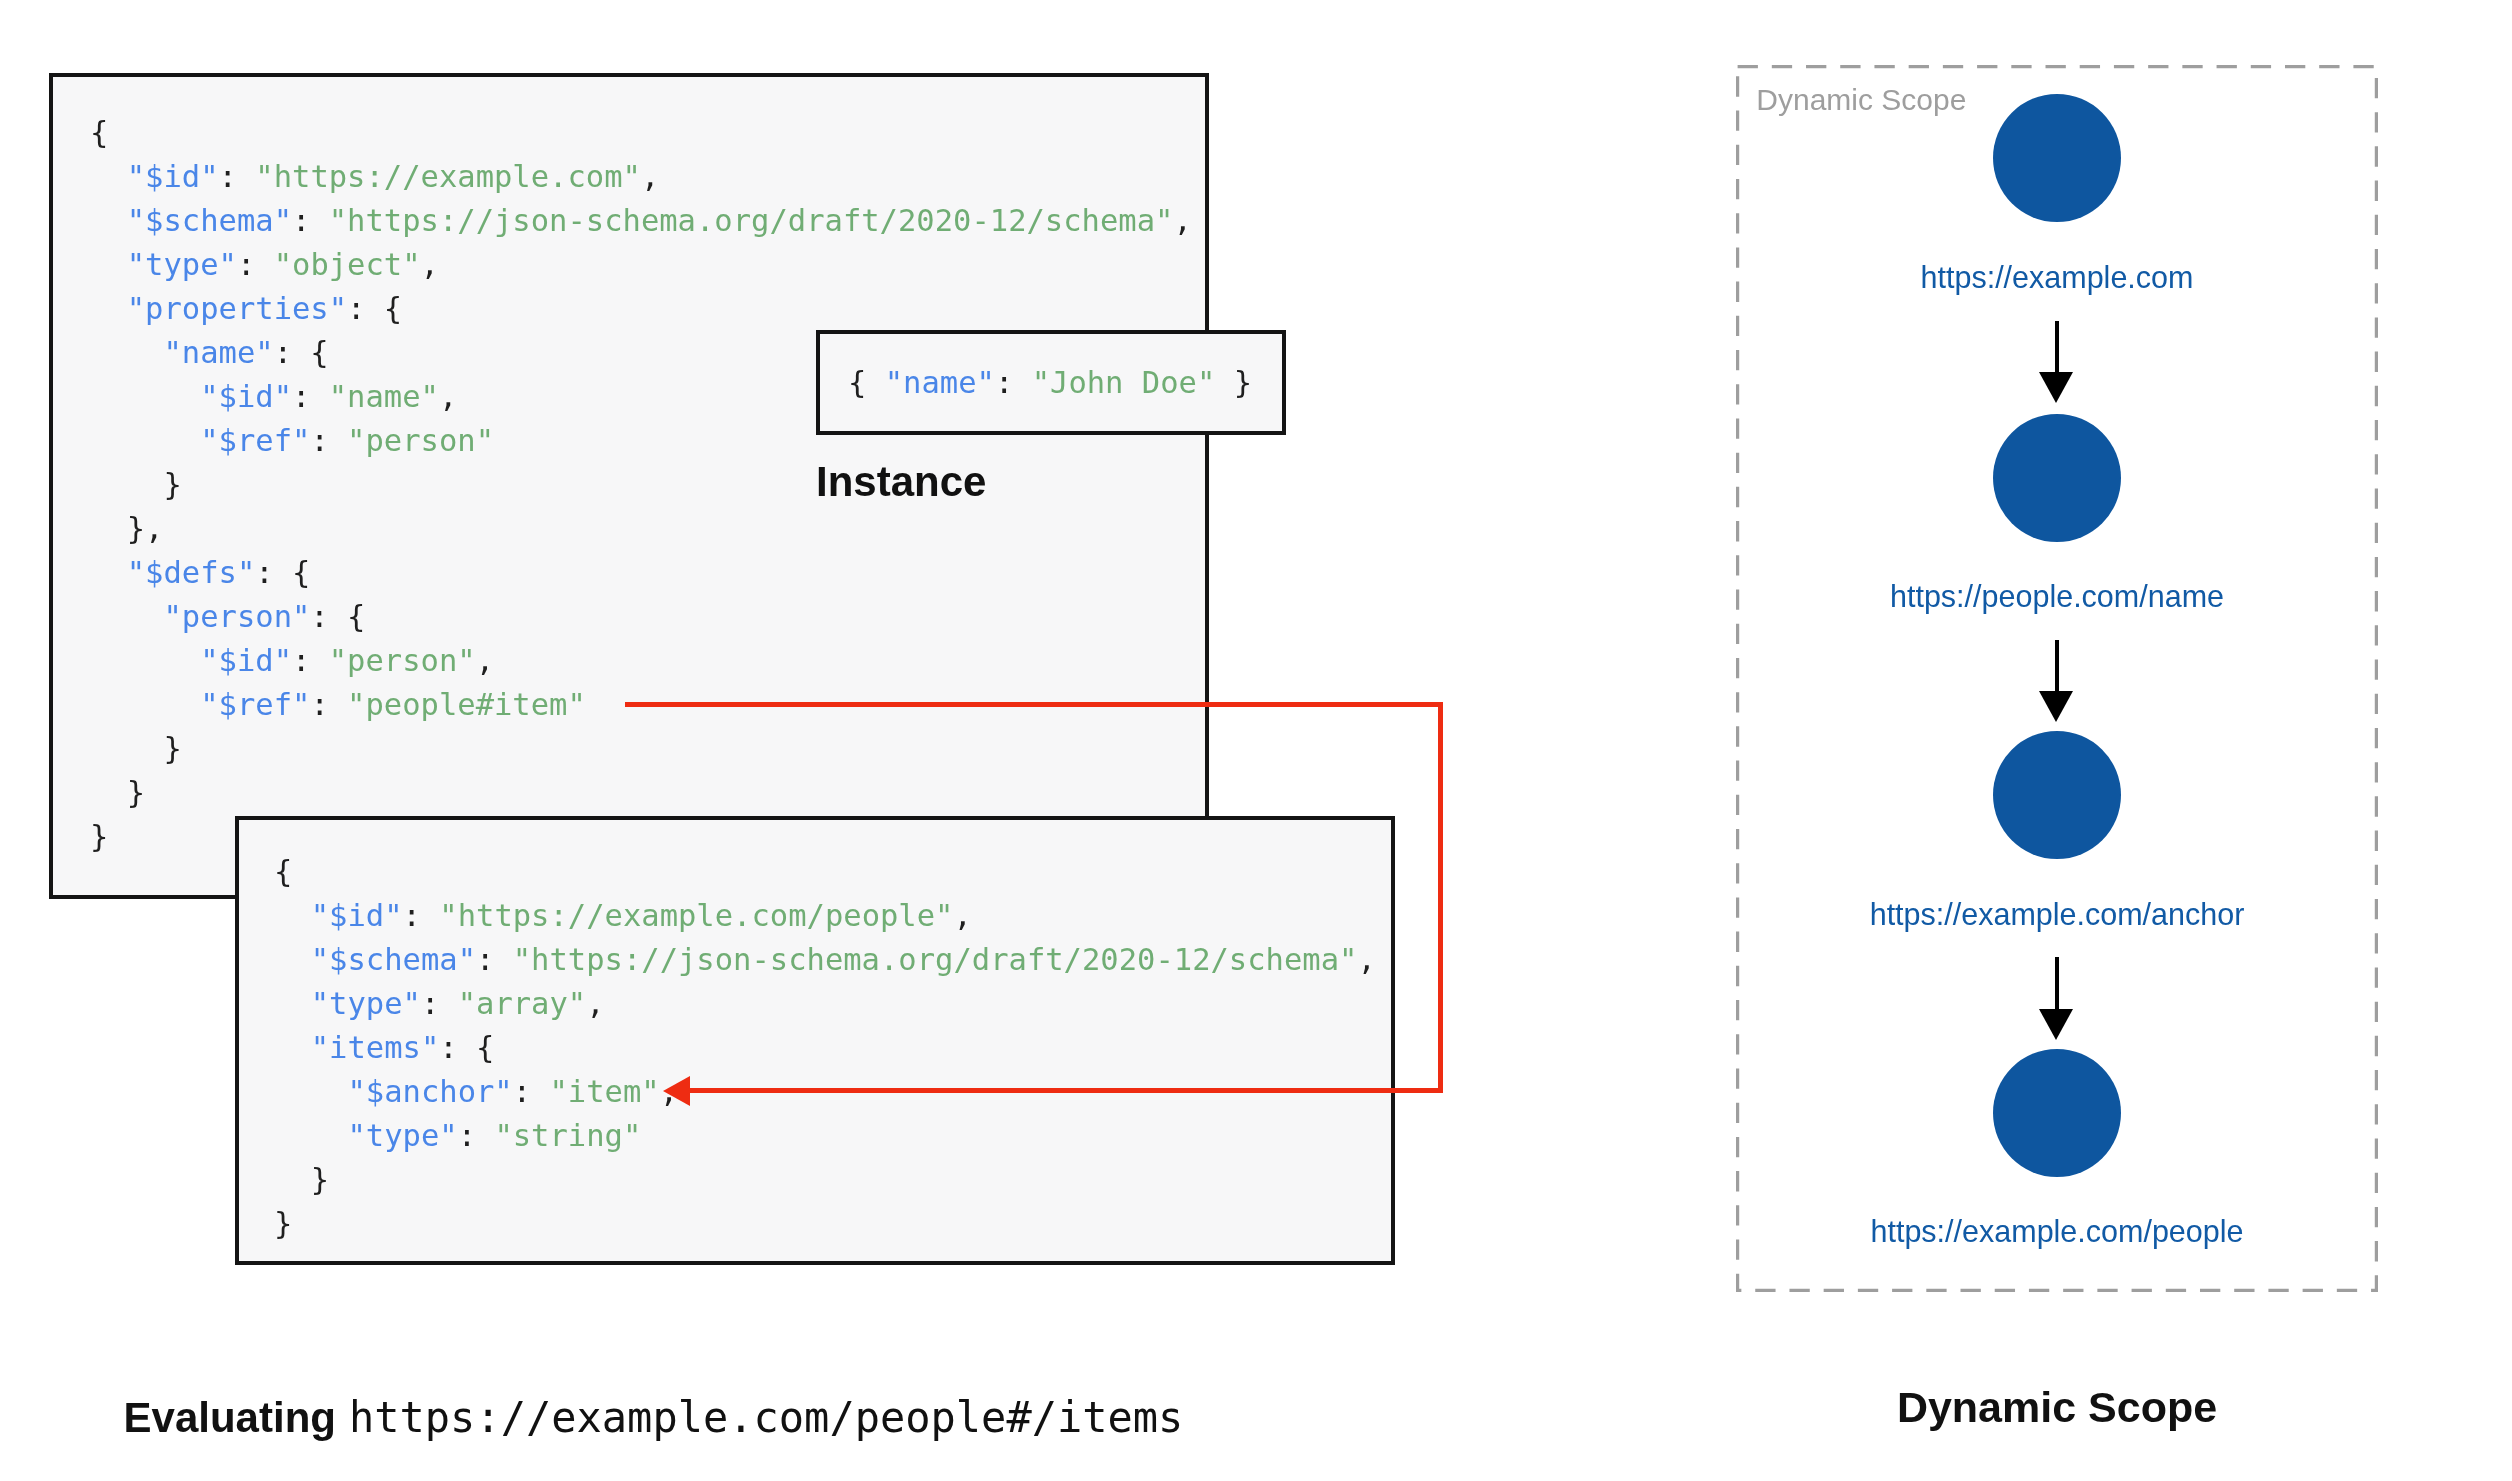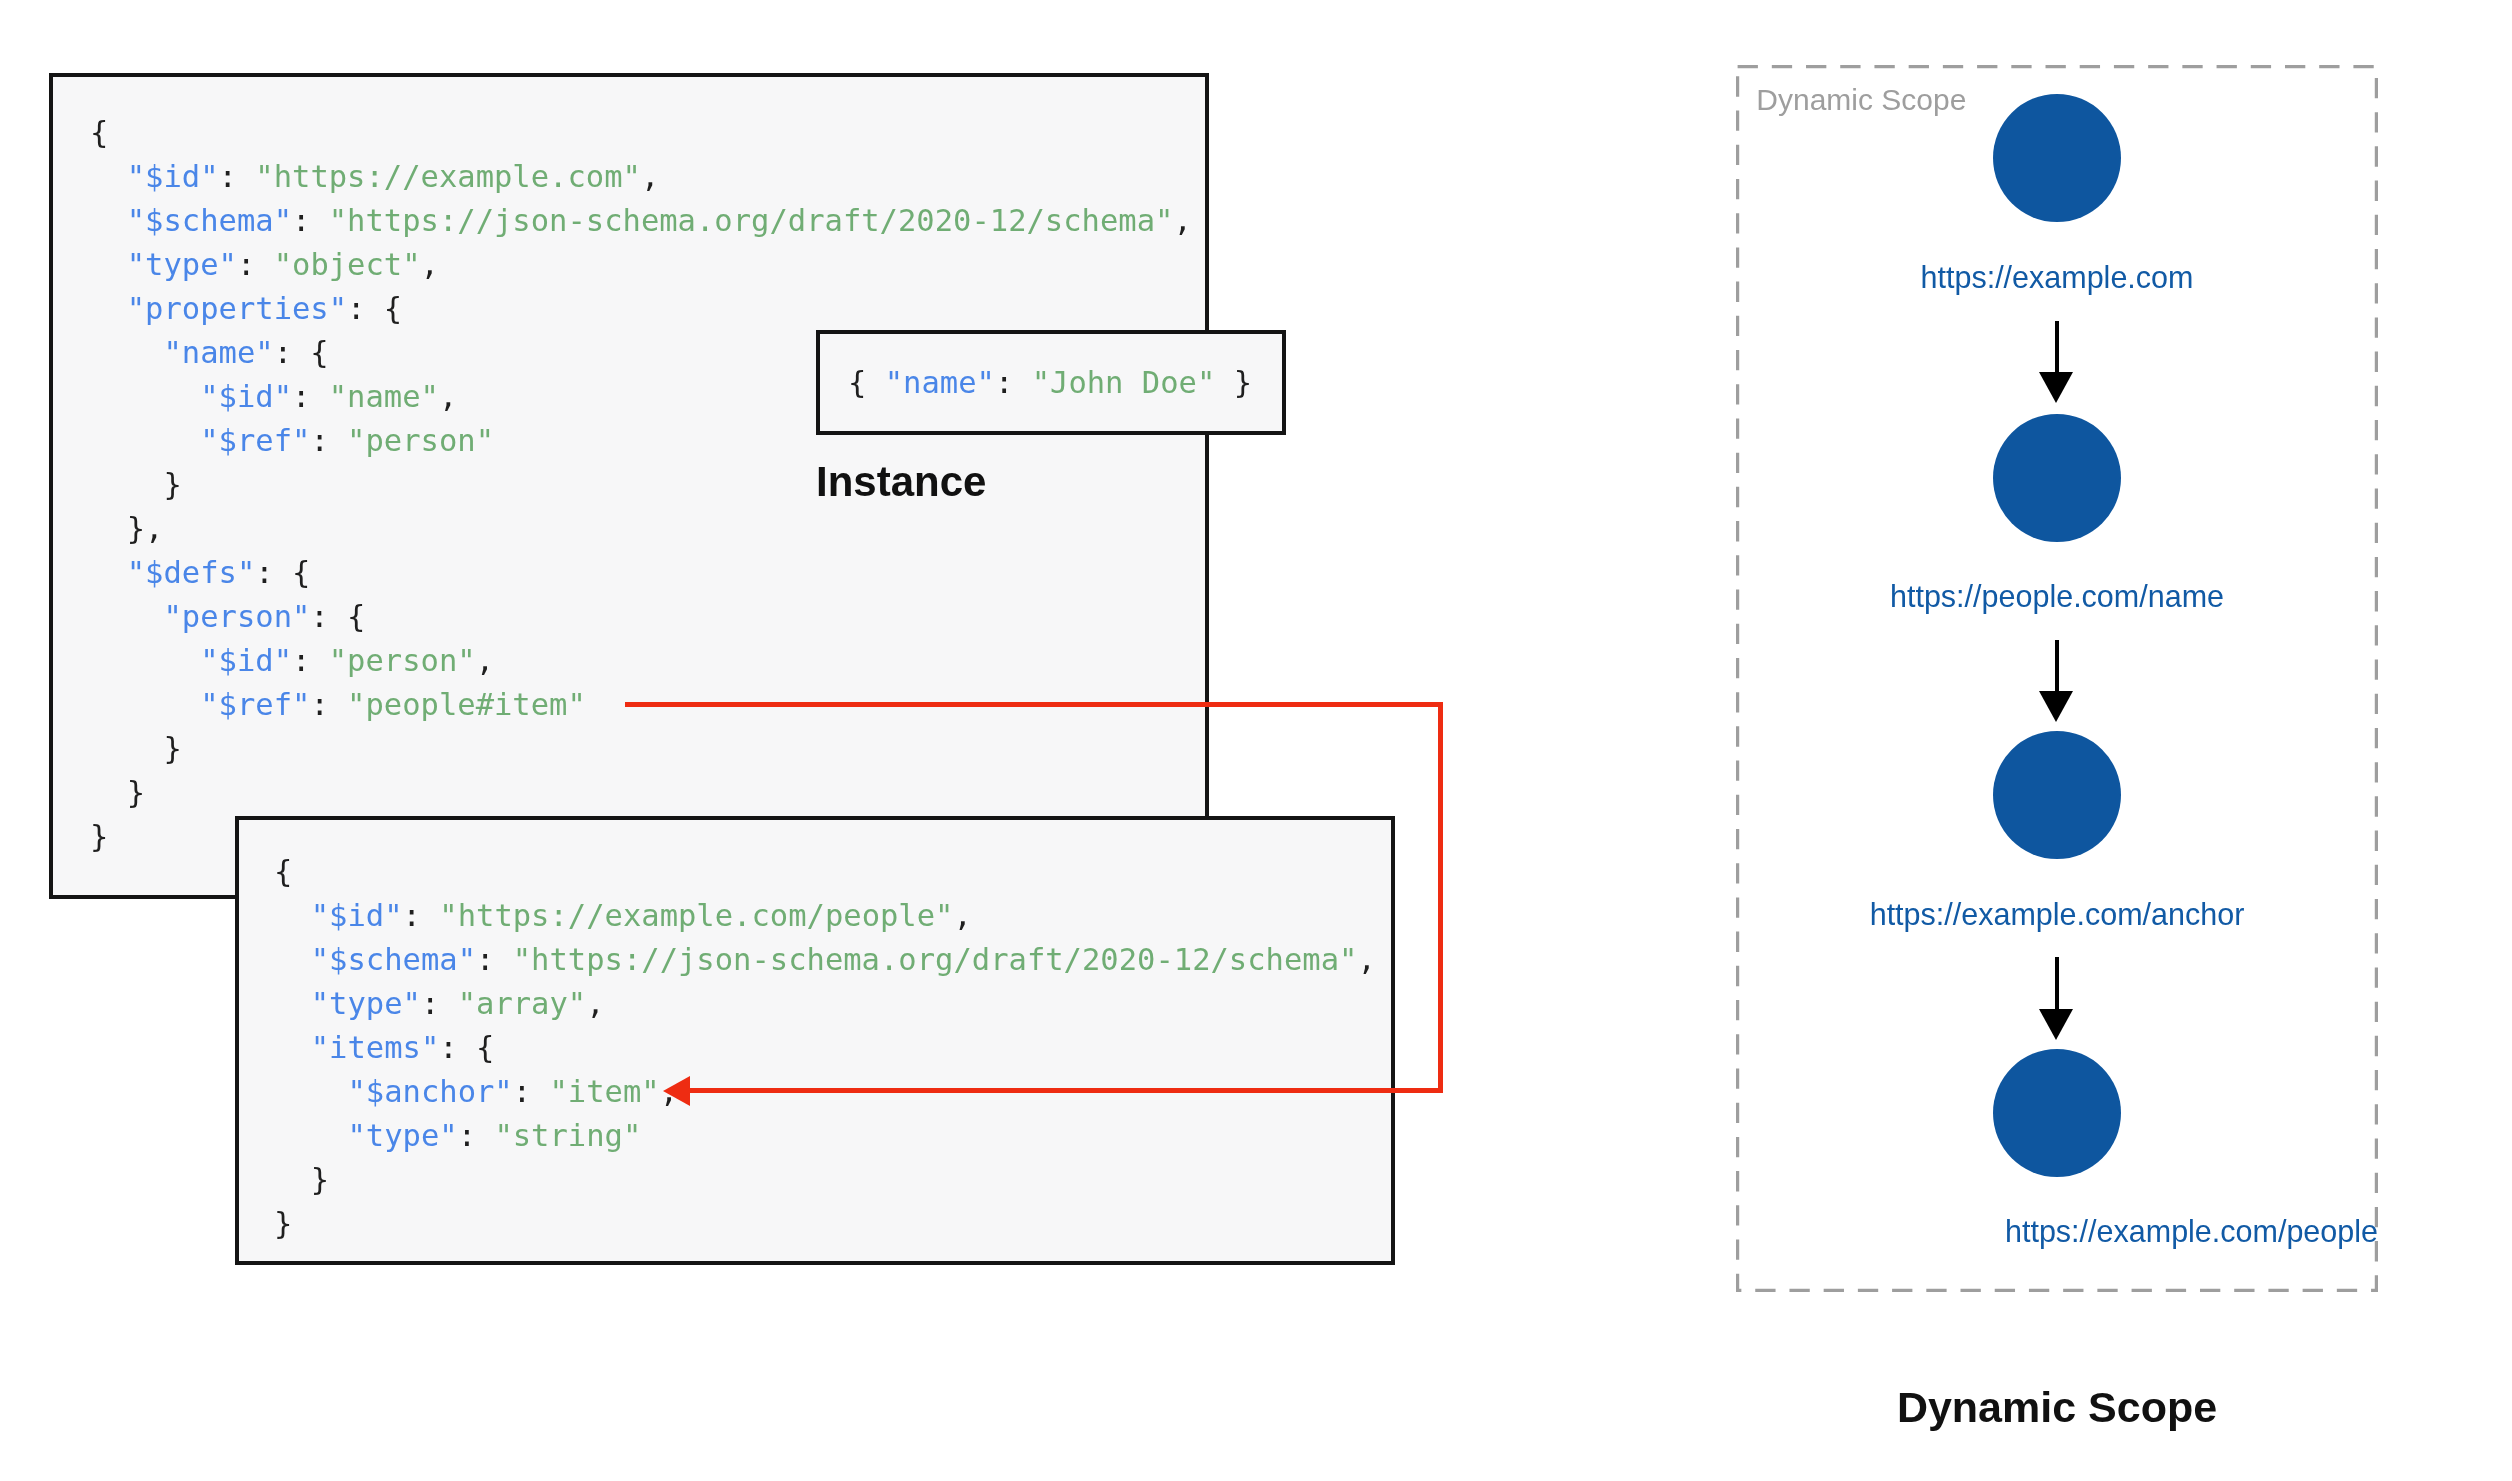--- a/index.html
+++ b/index.html
@@ -126,20 +126,23 @@
         <div class="scope-arrow-head" style="top: 307px;"></div>
         <div class="scope-circle" style="top: 349px;"></div>
         <div class="scope-url" style="top: 514px;">https://people.com/name</div>
         <div class="scope-arrow-line" style="top: 575px;"></div>
         <div class="scope-arrow-head" style="top: 626px;"></div>
         <div class="scope-circle" style="top: 666px;"></div>
         <div class="scope-url" style="top: 832px;">https://example.com/anchor</div>
         <div class="scope-arrow-line" style="top: 892px;"></div>
         <div class="scope-arrow-head" style="top: 944px;"></div>
         <div class="scope-circle" style="top: 984px;"></div>
-        <div class="scope-url" style="top: 1149px; text-align: right;">https://example.com/people</div>
+        <div class="scope-url" style="top: 1149px;">https://example.com/people</div>
       </div>
   </div>
 
+  <div id="footer-left">
+    <span class="bold-label">Evaluating</span><span class="mono-uri">https://example.com/people#/items</span>
+  </div>
   <div id="footer-right">Dynamic Scope</div>
 
 </div>
 
 
 </body></html>

